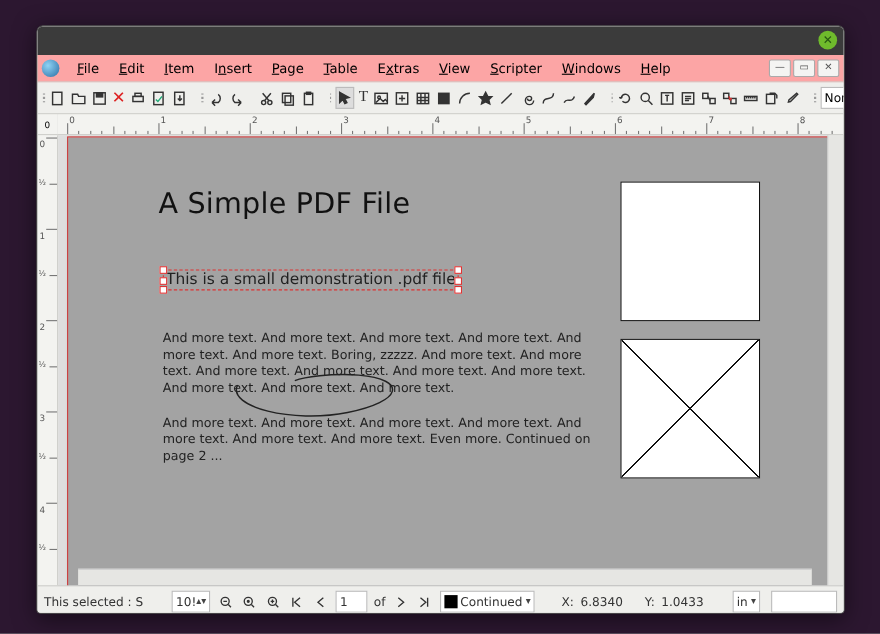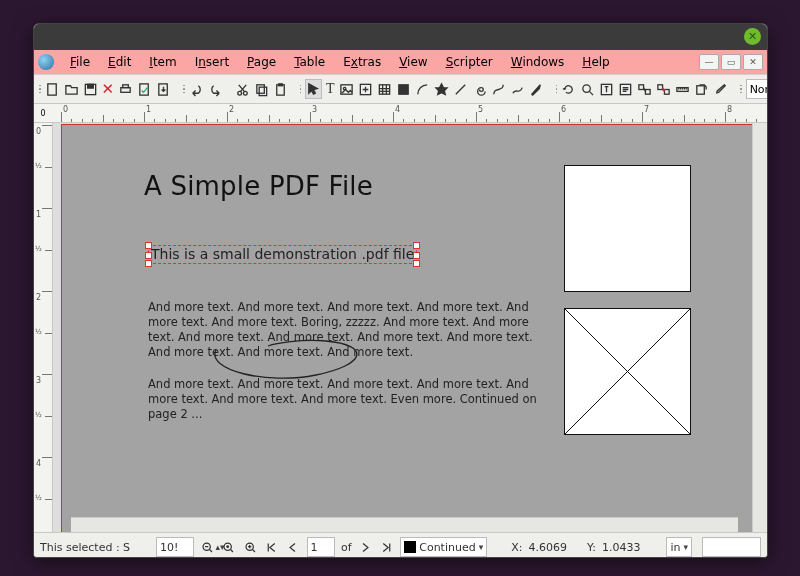--- a/index.html
+++ b/index.html
@@ -424,21 +424,21 @@
         <div class="imgbox" style="left:502px;top:40px;width:125px;height:125px;"></div>
         <div class="imgbox x" style="left:502px;top:183px;width:125px;height:125px;"></div>
       </div>
       <div class="scrollH"></div>
     </div>
     <div class="scrollV"></div>
   </div>
 
   <div class="statusbar">
     <span style="min-width:110px;">This selected : S</span>
-    <div class="field" style="width:30px;justify-content:space-between;gap:37px;">
+    <div class="field" style="width:30px;justify-content:space-between;">
       <span>10!</span>
         <span class="ar">▴▾</span>
     </div>
     <div class="btn">
         <svg viewBox="0 0 16 16">
           <circle cx="7" cy="7" r="4.5"></circle>
           <path d="M10.5 10.5l3 3M5 7h4"></path>
         </svg>
       </div>
     <div class="btn">
@@ -477,21 +477,21 @@
         <svg viewBox="0 0 16 16">
           <path d="M12 3v10M4 3l6 5-6 5"></path>
         </svg>
       </div>
     <div class="combo2">
       <div class="swatch"></div>
       <span>Continued</span>
       <span class="ar">▾</span>
     </div>
     <span style="margin-left:18px;">X:</span>
-    <span>4.6069</span>
+    <span>6.8340</span>
     <span style="margin-left:14px;">Y:</span>
     <span>1.0433</span>
     <div class="combo2" style="margin-left:20px;">
       <span>in</span>
       <span class="ar">▾</span>
     </div>
     <div class="field" style="width:60px;margin-left:4px;"></div>
   </div>
 
 </div>

